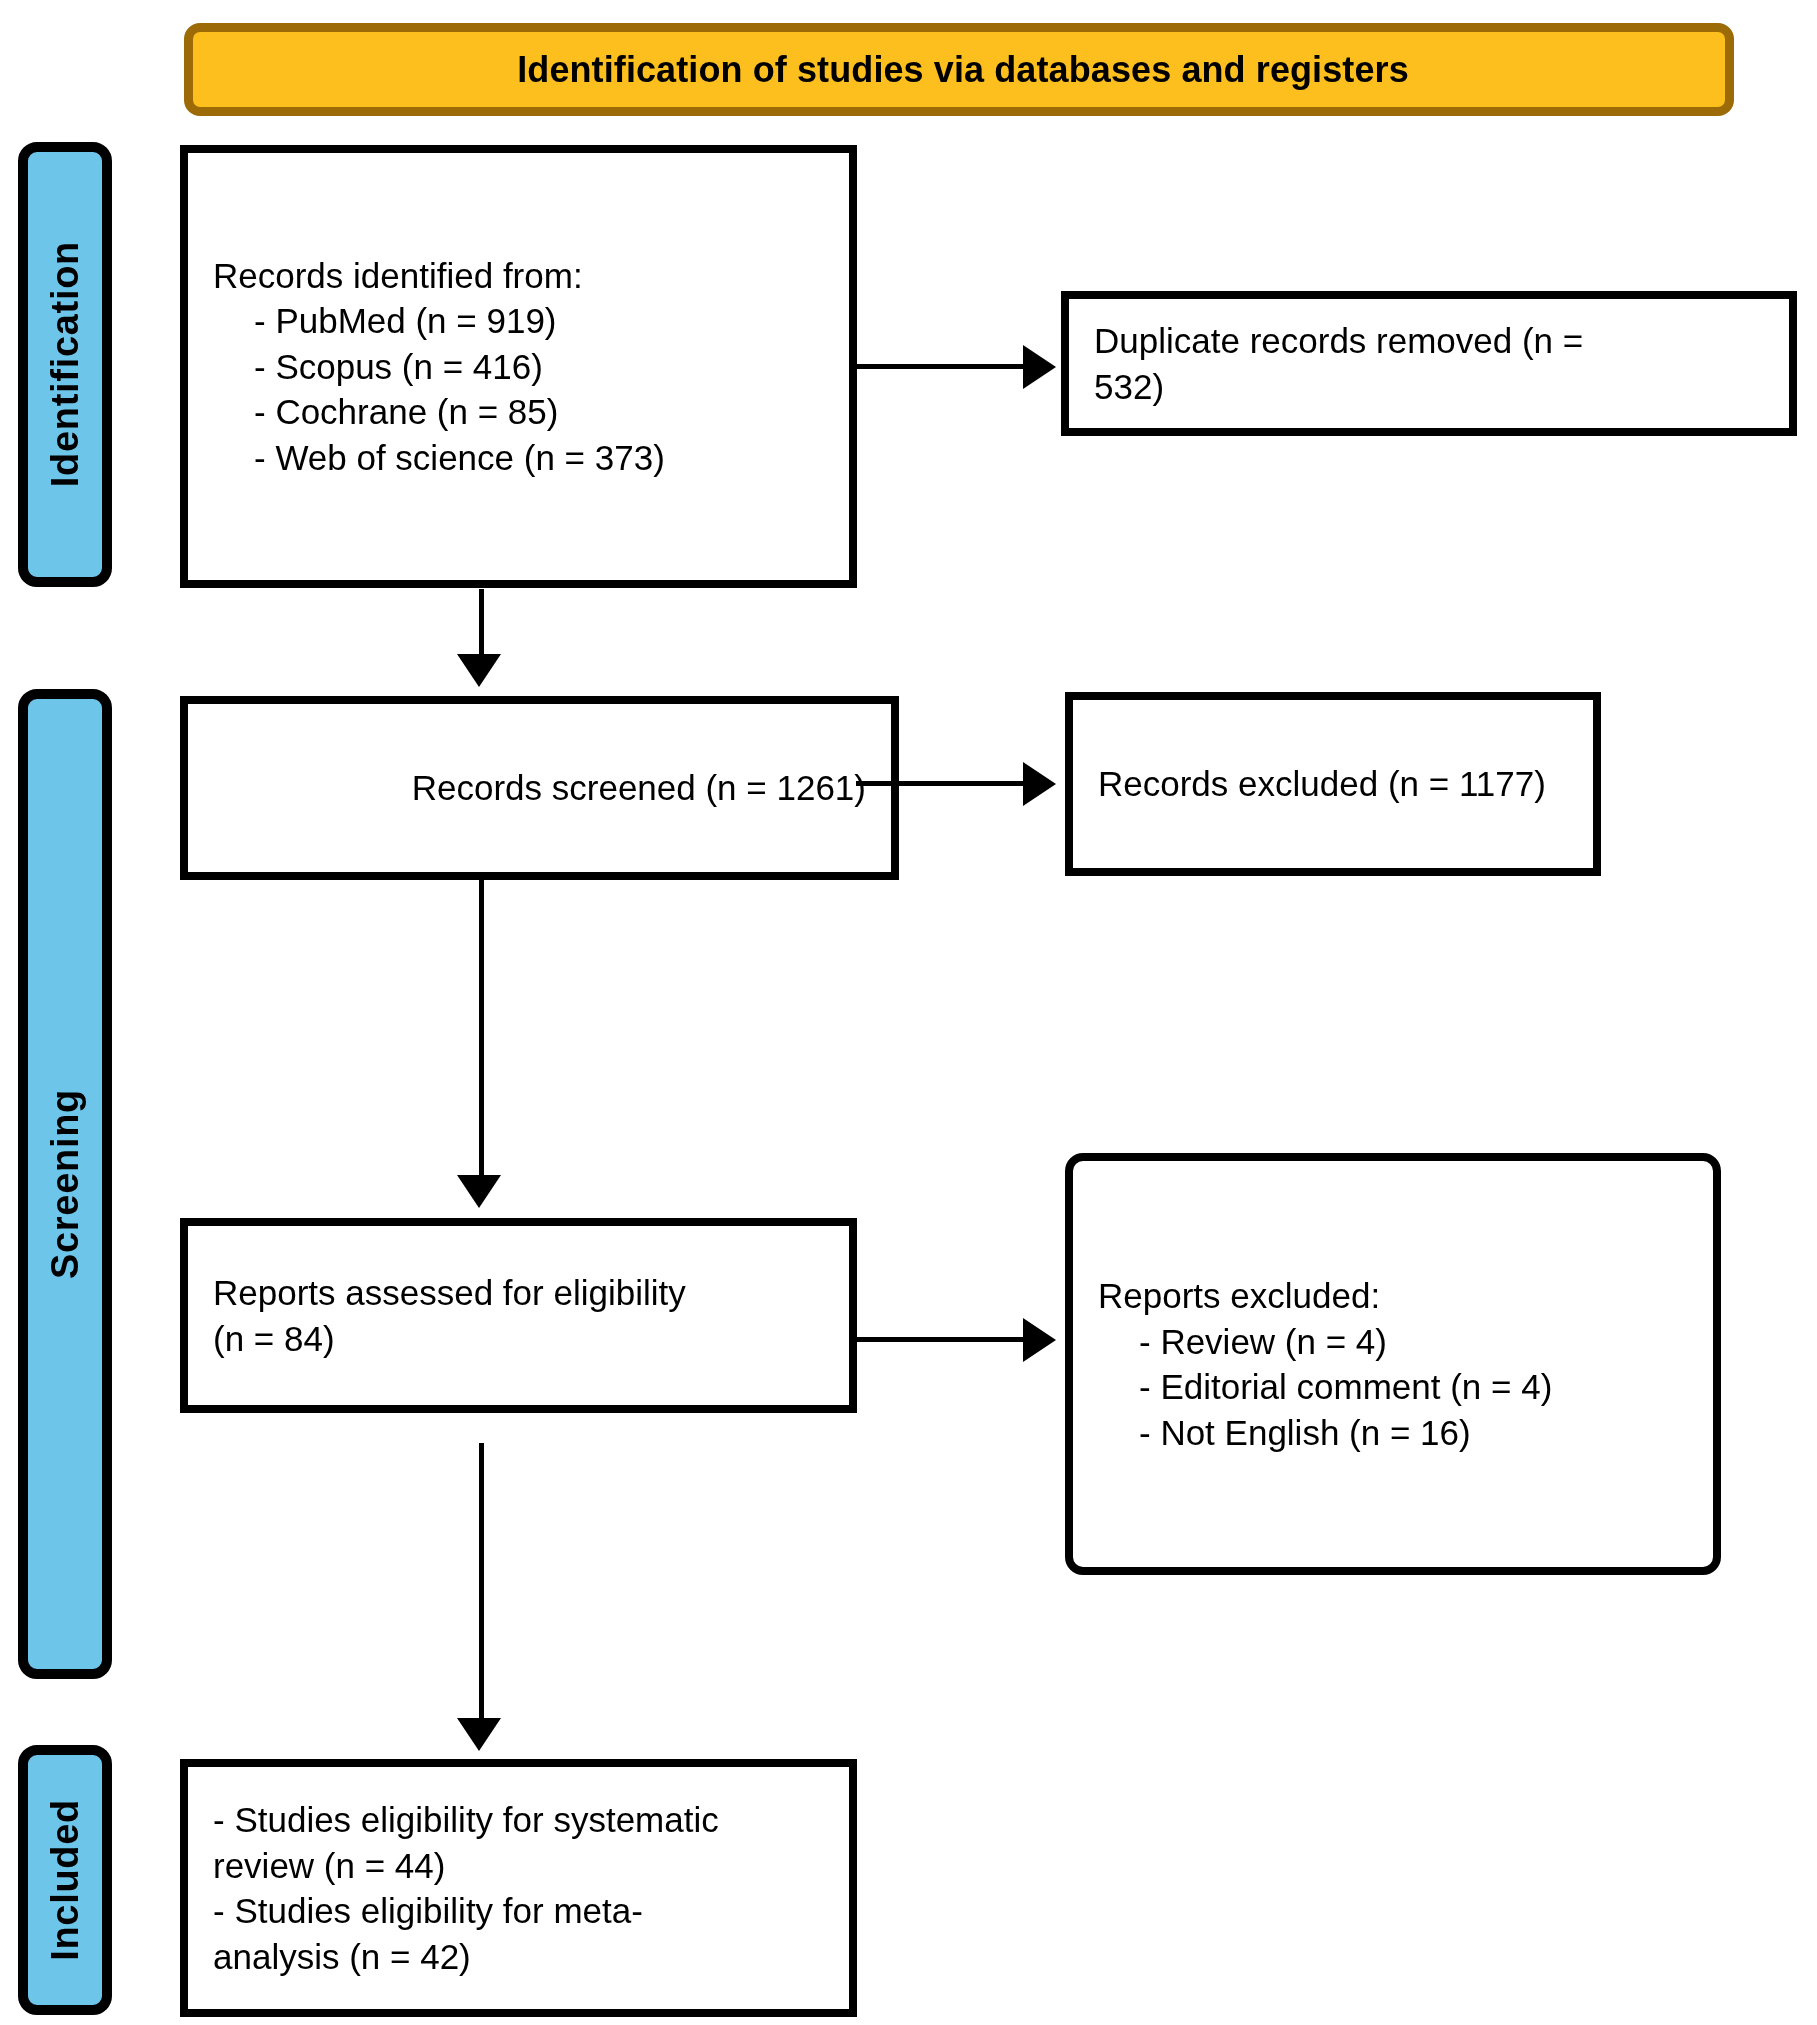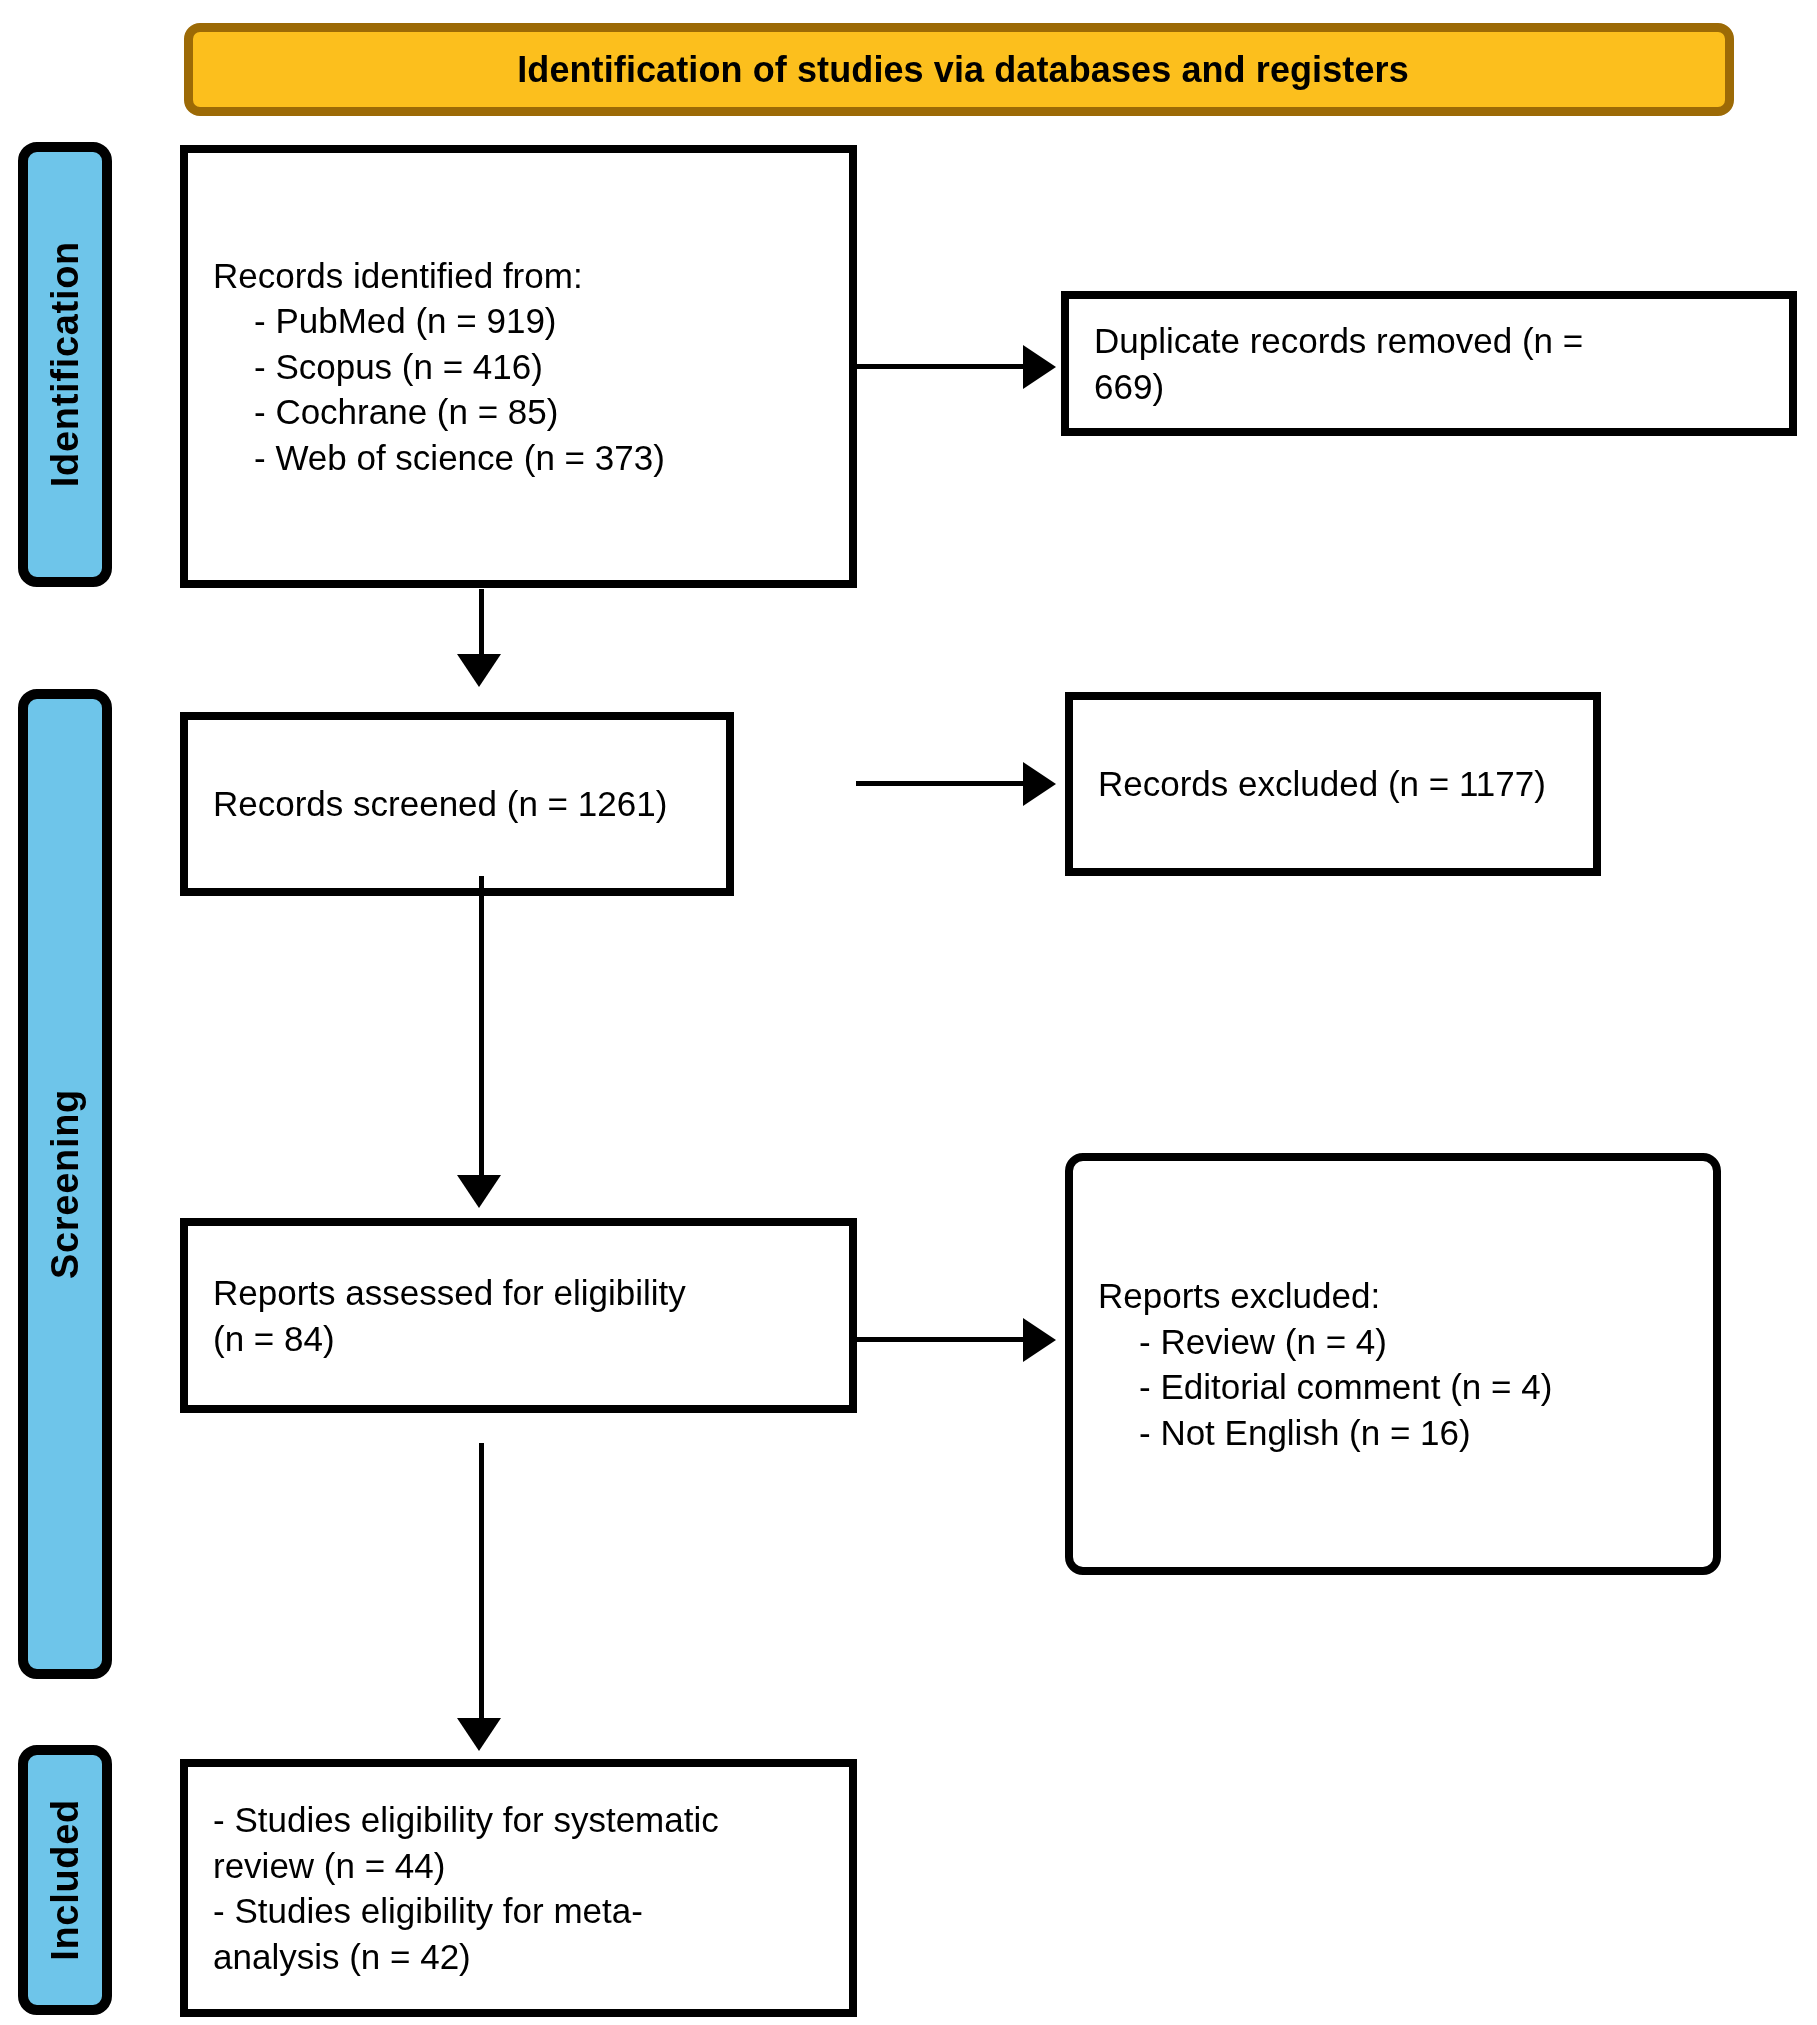--- a/index.html
+++ b/index.html
@@ -77,21 +77,21 @@
     padding: 0 25px;
     color: #000000;
     font-size: 35px;
     line-height: 1.30;
   }
   .node-box .line { white-space: pre; }
   .node-box .indent { padding-left: 41px; }
 
   #box-identified      { left: 180px;  top: 145px;  width: 677px;  height: 443px; }
   #box-duplicates      { left: 1061px; top: 291px;  width: 736px; height: 145px; }
-  #box-screened        { left: 180px;  top: 712px;  width: 554px;  height: 184px; }
+  #box-screened        { left: 180px;  top: 696px;  width: 719px;  height: 184px; text-align: right; }
   #box-records-excl    { left: 1065px; top: 692px;  width: 536px;  height: 184px; }
   #box-eligibility     { left: 180px;  top: 1218px; width: 677px;  height: 195px; }
   #box-reports-excl    { left: 1065px; top: 1153px; width: 656px;  height: 422px; border-radius: 18px; }
   #box-included        { left: 180px;  top: 1759px; width: 677px;  height: 258px; }
 
   
   .v-line {
     position: absolute;
     width: 5.1px;
     background: #000000;
@@ -154,21 +154,21 @@
   <div class="node-box" id="box-identified">
     <div class="line">Records identified from:</div>
     <div class="line indent">- PubMed (n = 919)</div>
     <div class="line indent">- Scopus (n = 416)</div>
     <div class="line indent">- Cochrane (n = 85)</div>
     <div class="line indent">- Web of science (n = 373)</div>
   </div>
 
   <div class="node-box" id="box-duplicates">
     <div class="line">Duplicate records removed (n =</div>
-    <div class="line">669)</div>
+    <div class="line">532)</div>
   </div>
 
   <div class="node-box" id="box-screened">
     <div class="line">Records screened (n = 1261)</div>
   </div>
 
   <div class="node-box" id="box-records-excl">
     <div class="line">Records excluded (n = 1177)</div>
   </div>
 

